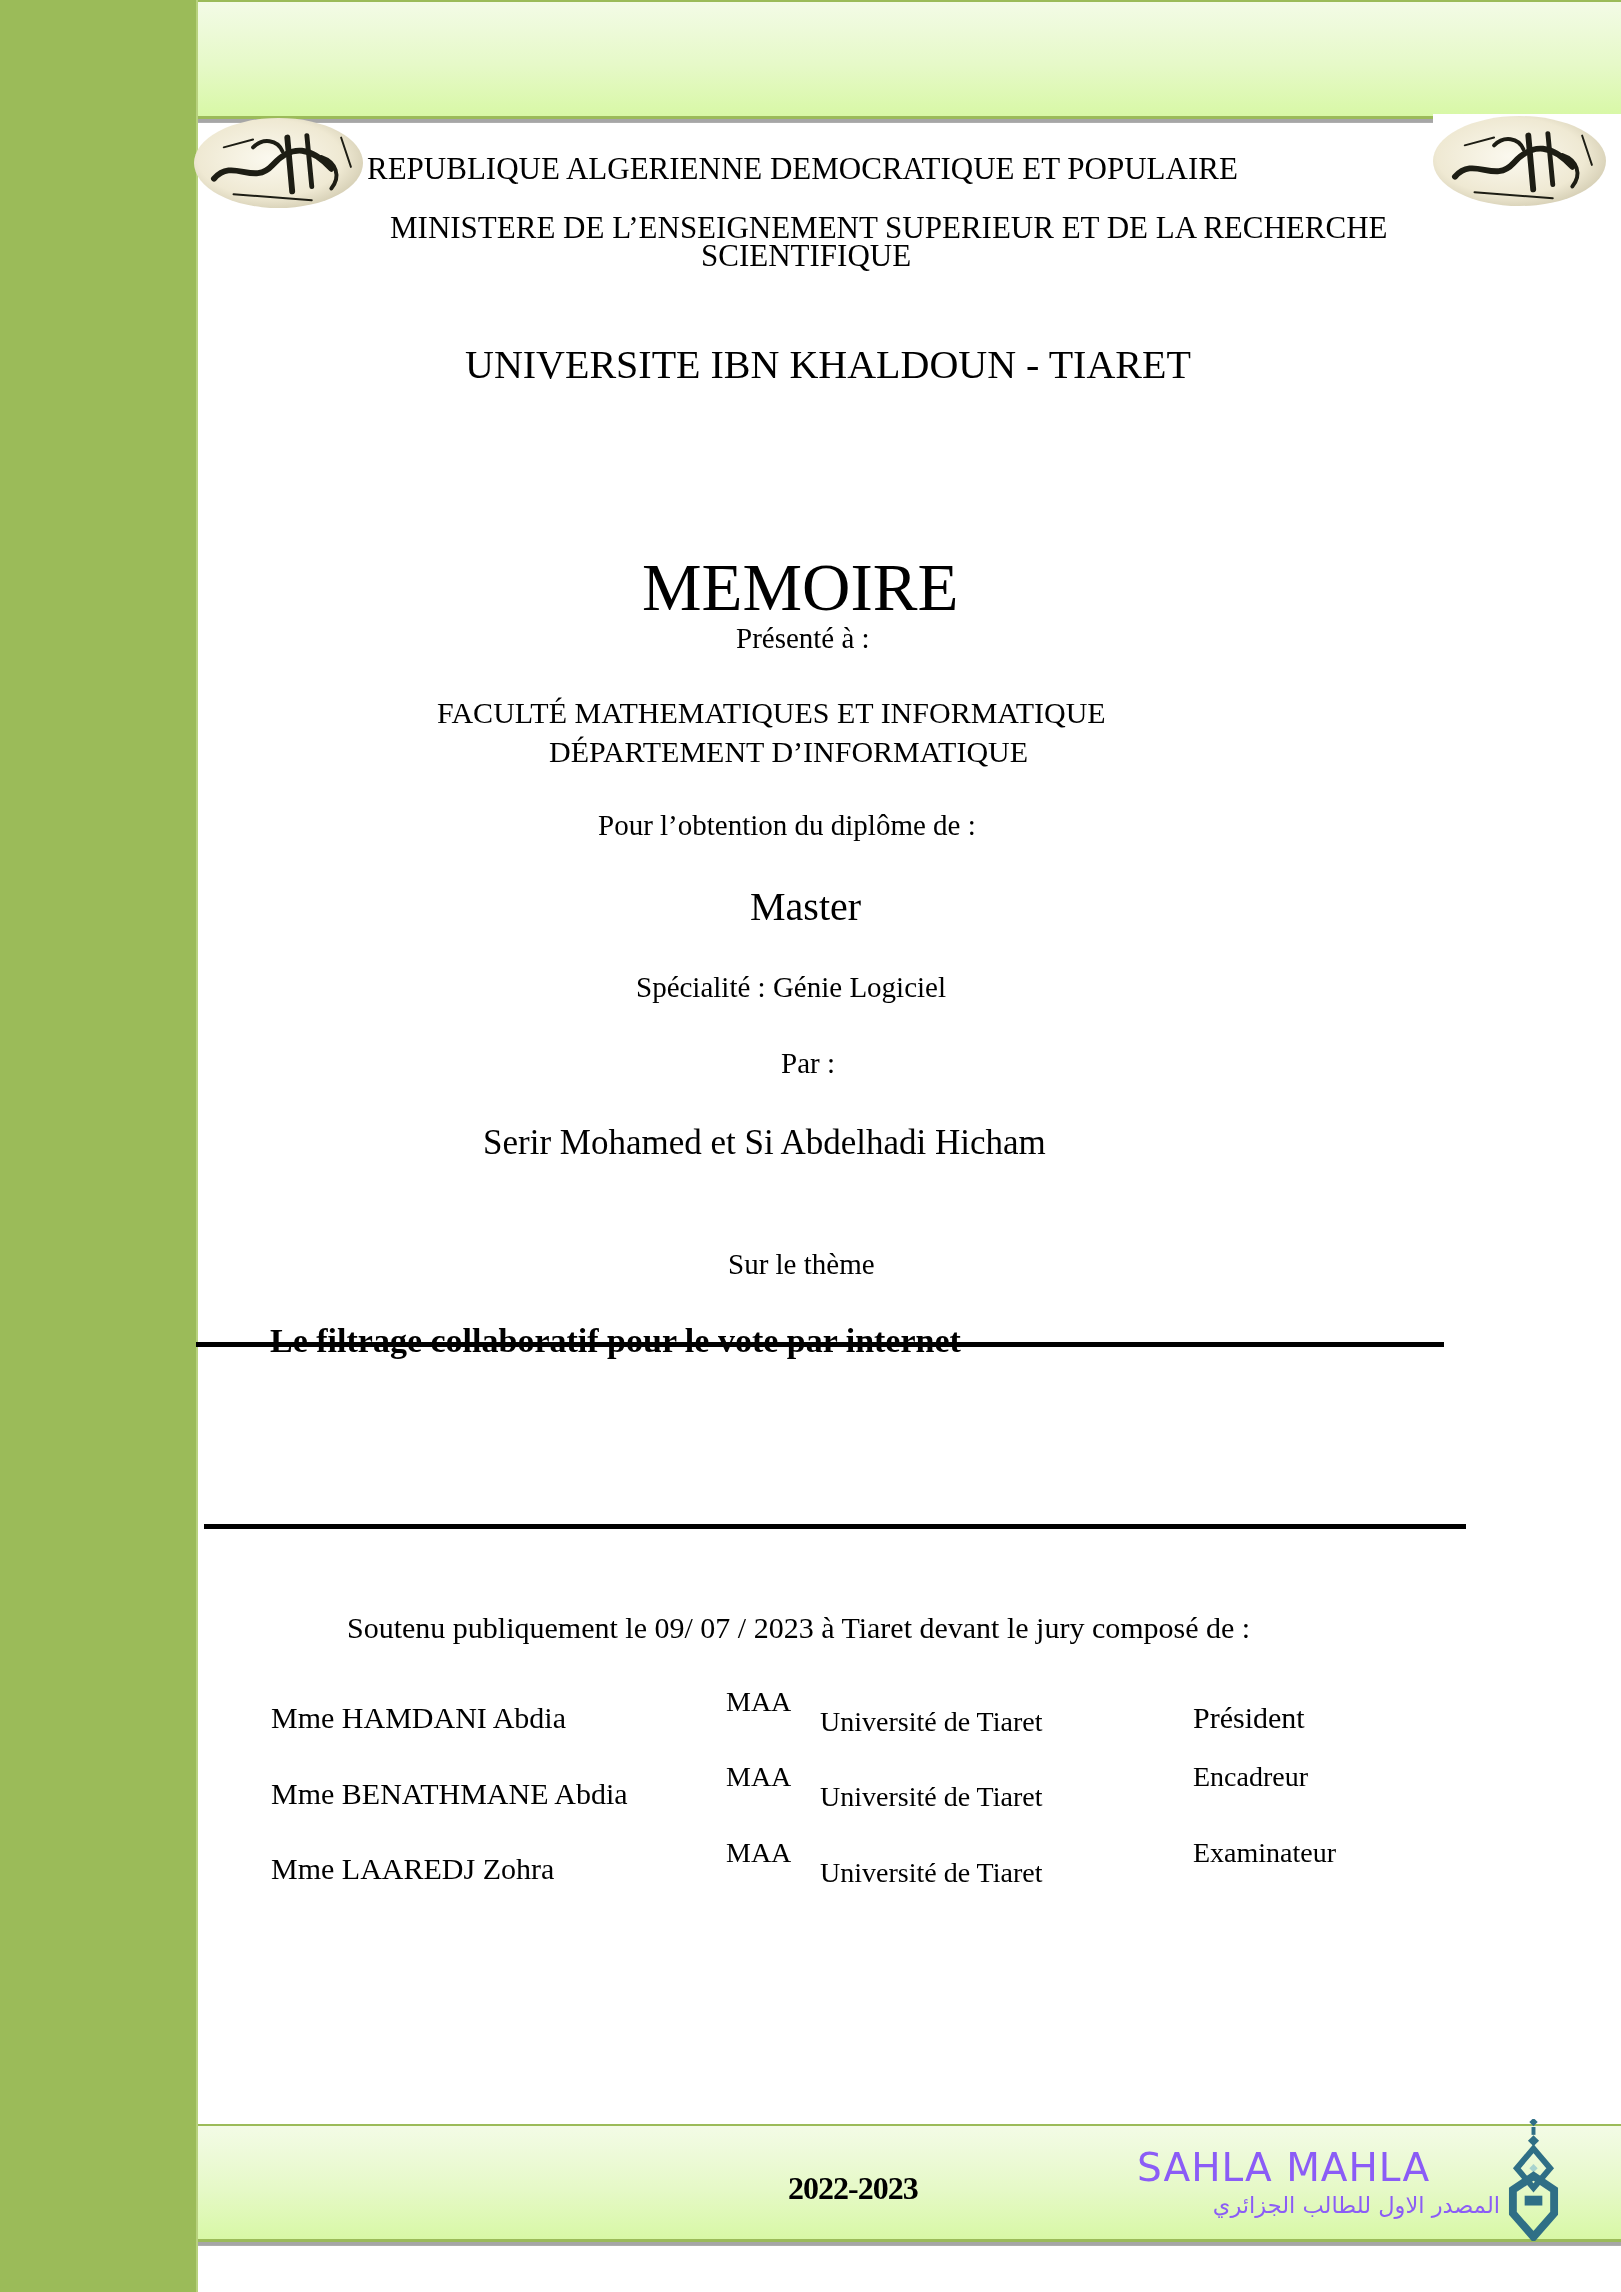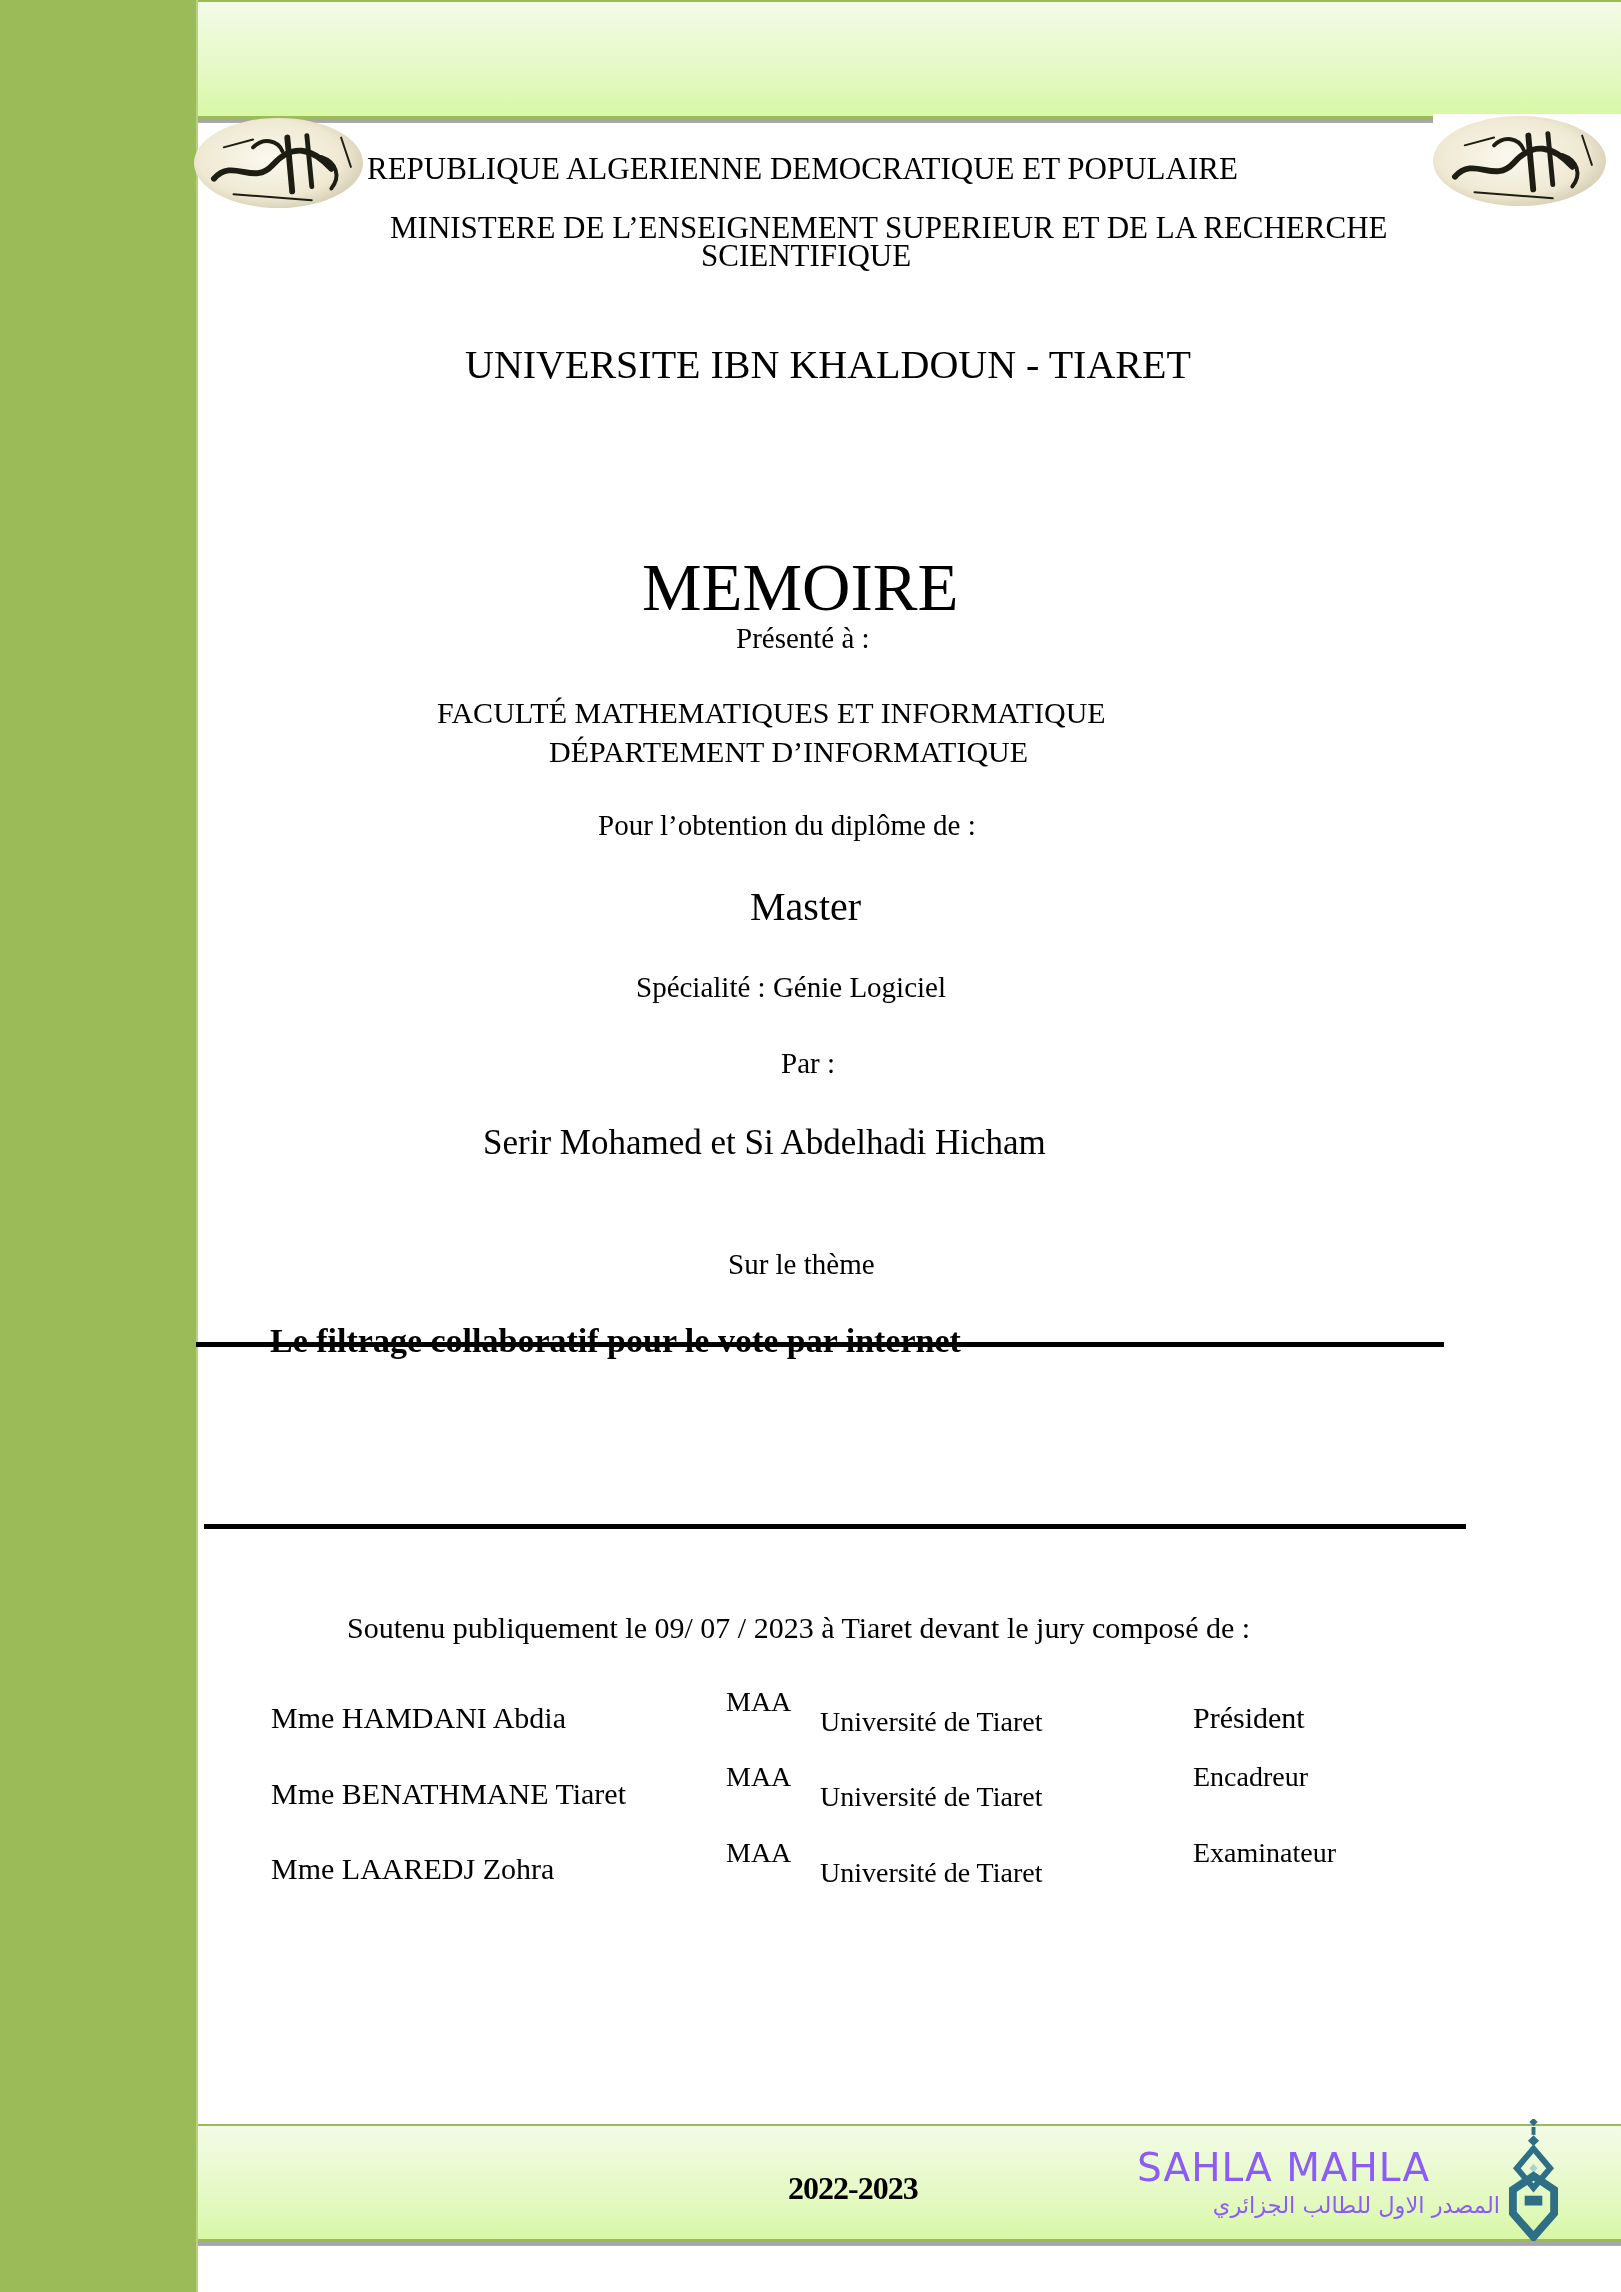--- a/index.html
+++ b/index.html
@@ -146,21 +146,21 @@
 <div class="rule rule-bottom"></div>
 
 <div class="line soutenu">Soutenu publiquement le 09/ 07 / 2023 à Tiaret devant le jury composé de :</div>
 
 <div>
   <div class="line jury-name" style="top:1703px">Mme HAMDANI  Abdia</div>
   <div class="line jury-grade" style="top:1688px">MAA</div>
   <div class="line jury-univ" style="top:1688px">Université de Tiaret</div>
   <div class="line jury-role" style="top:1703px; font-size:30px">Président</div>
 
-  <div class="line jury-name" style="top:1779px">Mme BENATHMANE Tiaret</div>
+  <div class="line jury-name" style="top:1779px">Mme BENATHMANE Abdia</div>
   <div class="line jury-grade" style="top:1763px">MAA</div>
   <div class="line jury-univ" style="top:1763px">Université de Tiaret</div>
   <div class="line jury-role" style="top:1763px">Encadreur</div>
 
   <div class="line jury-name" style="top:1854px">Mme LAAREDJ Zohra</div>
   <div class="line jury-grade" style="top:1839px">MAA</div>
   <div class="line jury-univ" style="top:1839px">Université de Tiaret</div>
   <div class="line jury-role" style="top:1839px">Examinateur</div>
 </div>
 

